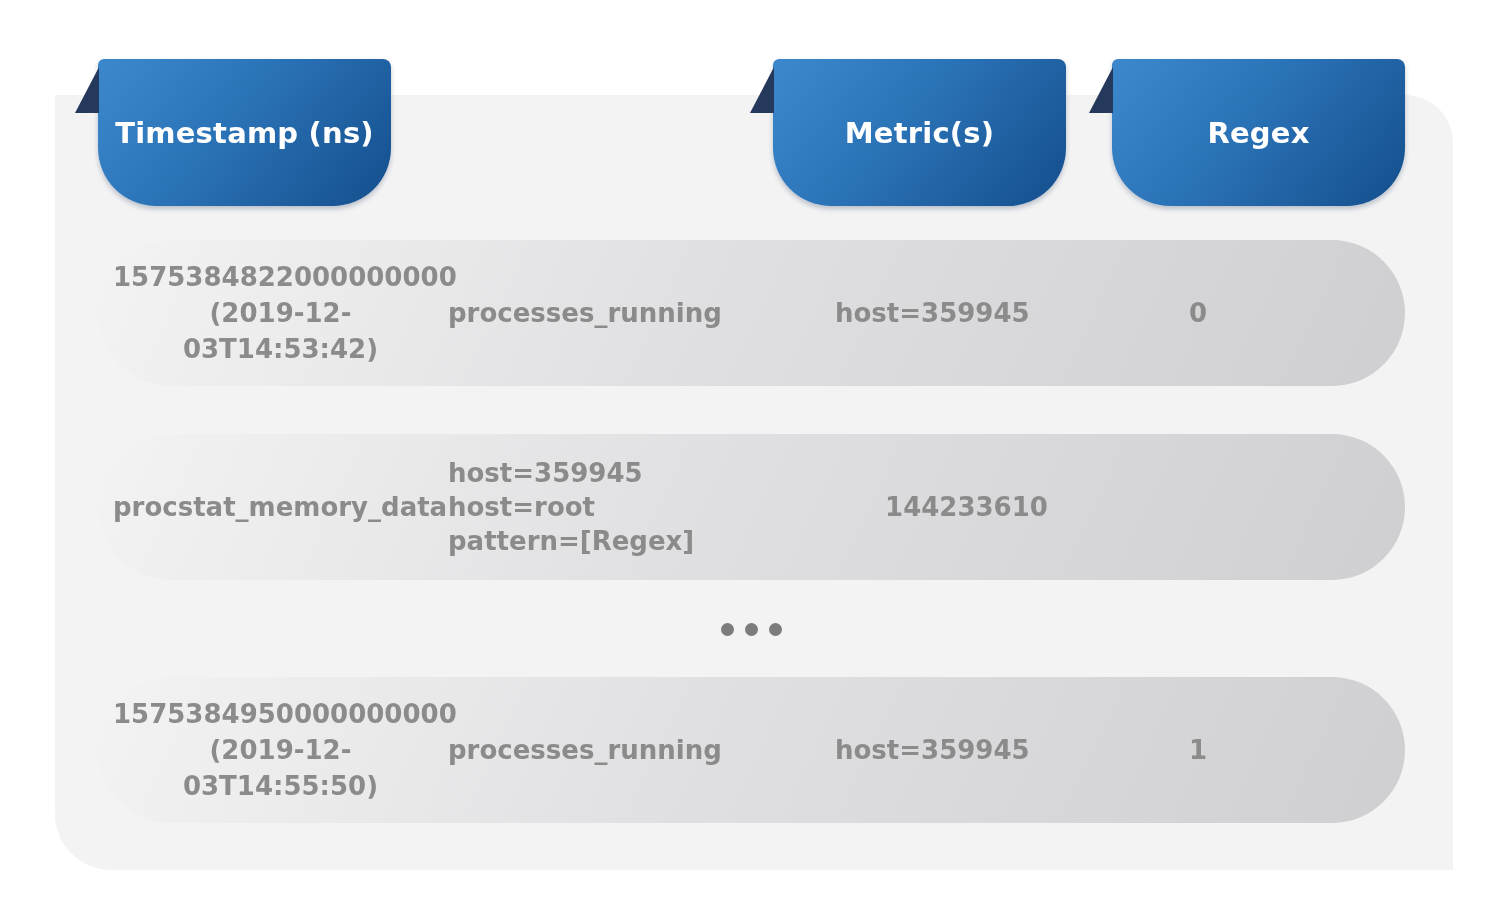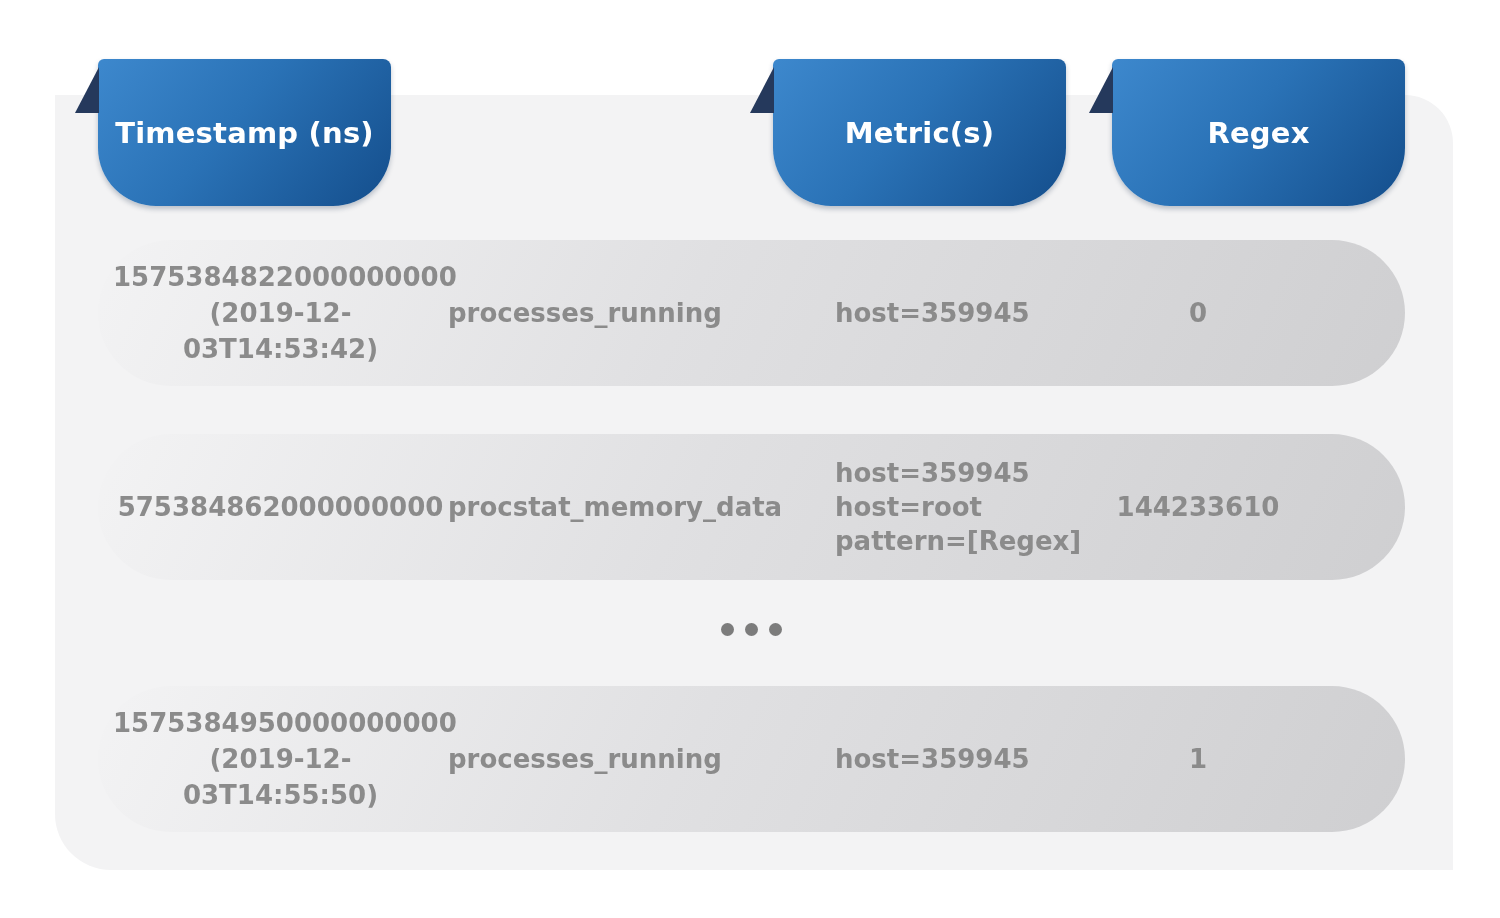--- a/index.html
+++ b/index.html
@@ -39,21 +39,21 @@
     clip-path:polygon(100% 0,100% 100%,0 100%);}
   .tab-1{left:98px;}  .tab-2{left:435px;}  .tab-3{left:773px;}  .tab-4{left:1112px;}
 
   
   .row{position:absolute;left:98px;width:1307px;height:146px;
     background:linear-gradient(115deg,var(--row-grad-start) 0%,var(--row-grad-mid) 45%,var(--row-grad-end) 100%);
     border-radius:73px;
     display:grid;grid-template-columns:335px 387px 263px 200px;
     align-items:center;padding-left:15px;
     color:var(--row-text);font-size:26px;font-weight:700;}
-  .row-1{top:240px;} .row-2{top:434px;} .row-3{top:677px;margin-top:9px;}
+  .row-1{top:240px;} .row-2{top:434px;} .row-3{top:677px;}
   .cell-ts{line-height:36px;text-align:center;}
   .cell-labels{line-height:34px;}
   .cell-value{text-align:center;}
 
   
   .dots{position:absolute;left:98px;top:615px;width:1307px;height:28px;
     display:flex;align-items:center;justify-content:center;gap:11px;}
   .dot{width:13px;height:13px;border-radius:50%;background:var(--dot-color);}
 </style>
 </head>
@@ -82,23 +82,20 @@
       <div>(2019-12-03T14:53:42)</div>
     </div>
     <div class="cell-metric">processes_running</div>
     <div class="cell-labels">
       <div>host=359945</div>
     </div>
     <div class="cell-value">0</div>
   </div>
 
   <div class="row row-2">
-    <div class="cell-ts">
-      <div>575384862000000000</div>
-    </div>
     <div class="cell-metric">procstat_memory_data</div>
     <div class="cell-labels">
       <div>host=359945</div>
       <div>host=root</div>
       <div>pattern=[Regex]</div>
     </div>
     <div class="cell-value">144233610</div>
   </div>
 
   <div class="dots">

